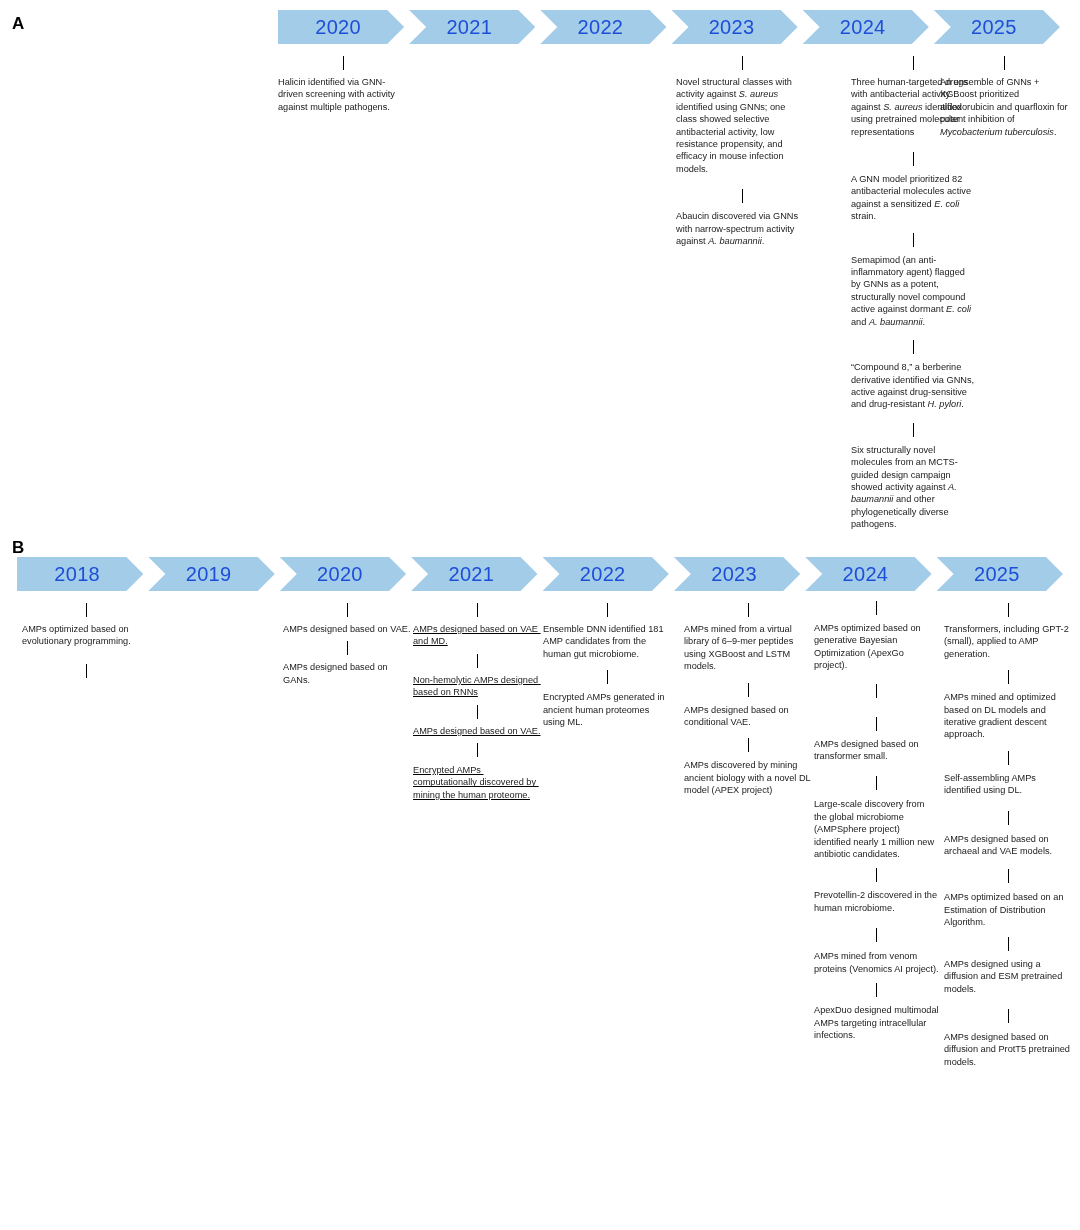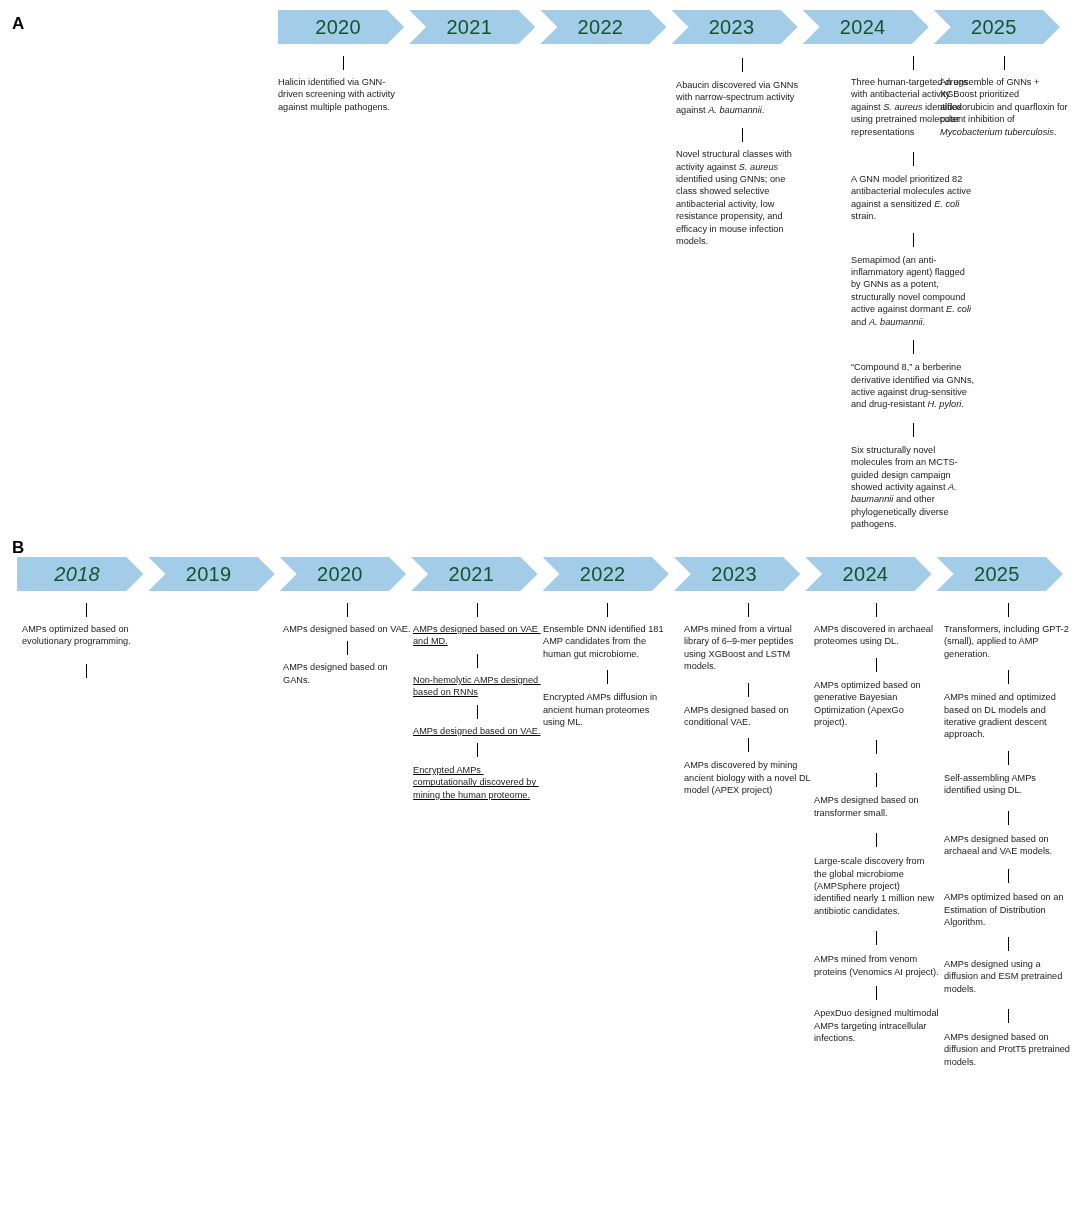--- a/index.html
+++ b/index.html
@@ -40,21 +40,21 @@
     -webkit-clip-path: polygon(0 0, calc(100% - 17px) 0, 100% 50%, calc(100% - 17px) 100%, 0 100%, 17px 50%);
     clip-path: polygon(0 0, calc(100% - 17px) 0, 100% 50%, calc(100% - 17px) 100%, 0 100%, 17px 50%);
   }
   .chev.first {
     -webkit-clip-path: polygon(0 0, calc(100% - 17px) 0, 100% 50%, calc(100% - 17px) 100%, 0 100%);
     clip-path: polygon(0 0, calc(100% - 17px) 0, 100% 50%, calc(100% - 17px) 100%, 0 100%);
   }
   .chev-year {
     font-size: 20px;
     font-weight: 400;
-    color: #14532d;
+    color: #1d4ed8;
     line-height: 1;
     letter-spacing: 0.3px;
     padding-right: 6px;
     text-align: center;
   }
   
   .col {
     position: absolute;
     top: 0;
   }
@@ -104,30 +104,30 @@
     <div class="col" style="left: 278px; top: 44px; width: 130px;">
       <div class="entry">
         <div class="spacer" style="height: 12px;"></div>
         <div class="tick" style="height: 14px;"></div>
         <div class="spacer" style="height: 6px;"></div>
         <div class="entry-text">Halicin identified via GNN-driven screening with activity against multiple pathogens.</div>
       </div>
     </div>
     <div class="col" style="left: 676px; top: 44px; width: 132px;">
       <div class="entry">
+        <div class="spacer" style="height: 12px;"></div>
+        <div class="tick" style="height: 14px;"></div>
+        <div class="spacer" style="height: 6px;"></div>
+        <div class="entry-text">Novel structural classes with activity against <em>S. aureus</em> identified using GNNs; one class showed selective antibacterial activity, low resistance propensity, and efficacy in mouse infection models.</div>
+      </div>
+      <div class="entry">
         <div class="spacer" style="height: 14px;"></div>
         <div class="tick" style="height: 14px;"></div>
         <div class="spacer" style="height: 7px;"></div>
         <div class="entry-text">Abaucin discovered via GNNs with narrow-spectrum activity against <em>A. baumannii</em>.</div>
-      </div>
-      <div class="entry">
-        <div class="spacer" style="height: 12px;"></div>
-        <div class="tick" style="height: 14px;"></div>
-        <div class="spacer" style="height: 6px;"></div>
-        <div class="entry-text">Novel structural classes with activity against <em>S. aureus</em> identified using GNNs; one class showed selective antibacterial activity, low resistance propensity, and efficacy in mouse infection models.</div>
       </div>
     </div>
     <div class="col" style="left: 810px; top: 44px; width: 125px; margin-left: 41px;">
       <div class="entry">
         <div class="spacer" style="height: 12px;"></div>
         <div class="tick" style="height: 14px;"></div>
         <div class="spacer" style="height: 6px;"></div>
         <div class="entry-text">Three human-targeted drugs with antibacterial activity against <em>S. aureus</em> identified using pretrained molecular representations</div>
       </div>
       <div class="entry">
@@ -158,21 +158,21 @@
     <div class="col" style="left: 940px; top: 44px; width: 128px;">
       <div class="entry">
         <div class="spacer" style="height: 12px;"></div>
         <div class="tick" style="height: 14px;"></div>
         <div class="spacer" style="height: 6px;"></div>
         <div class="entry-text">An ensemble of GNNs + XGBoost prioritized aldoxorubicin and quarfloxin for potent inhibition of <em>Mycobacterium tuberculosis</em>.</div>
       </div>
     </div>
     <div class="panel-label" style="left: 12px; top: 538px;">B</div>
     <div class="timeline-bar" style="left: 17px; top: 557px; width: 1046px;">
-      <div class="chev first" style="width: 126.375px; flex: 0 0 126.375px; background: rgb(163, 204, 232); font-style: italic;">
+      <div class="chev first" style="width: 126.375px; flex: 0 0 126.375px; background: rgb(163, 204, 232);">
         <span class="chev-year">2018</span>
       </div>
       <div class="chev" style="width: 126.375px; flex: 0 0 126.375px; background: rgb(163, 204, 232);">
         <span class="chev-year">2019</span>
       </div>
       <div class="chev" style="width: 126.375px; flex: 0 0 126.375px; background: rgb(163, 204, 232);">
         <span class="chev-year">2020</span>
       </div>
       <div class="chev" style="width: 126.375px; flex: 0 0 126.375px; background: rgb(163, 204, 232);">
         <span class="chev-year">2021</span>
@@ -247,21 +247,21 @@
       <div class="entry">
         <div class="spacer" style="height: 12px;"></div>
         <div class="tick" style="height: 14px;"></div>
         <div class="spacer" style="height: 6px;"></div>
         <div class="entry-text">Ensemble DNN identified 181 AMP candidates from the human gut microbiome.</div>
       </div>
       <div class="entry">
         <div class="spacer" style="height: 10px;"></div>
         <div class="tick" style="height: 14px;"></div>
         <div class="spacer" style="height: 7px;"></div>
-        <div class="entry-text">Encrypted AMPs diffusion in ancient human proteomes using ML.</div>
+        <div class="entry-text">Encrypted AMPs generated in ancient human proteomes using ML.</div>
       </div>
     </div>
     <div class="col" style="left: 684px; top: 591px; width: 128px;">
       <div class="entry">
         <div class="spacer" style="height: 12px;"></div>
         <div class="tick" style="height: 14px;"></div>
         <div class="spacer" style="height: 6px;"></div>
         <div class="entry-text">AMPs mined from a virtual library of 6–9-mer peptides using XGBoost and LSTM models.</div>
       </div>
       <div class="entry">
@@ -272,26 +272,20 @@
       </div>
       <div class="entry">
         <div class="spacer" style="height: 10px;"></div>
         <div class="tick" style="height: 14px;"></div>
         <div class="spacer" style="height: 7px;"></div>
         <div class="entry-text">AMPs discovered by mining ancient biology with a novel DL model (APEX project)</div>
       </div>
     </div>
     <div class="col" style="left: 814px; top: 591px; width: 125px;">
       <div class="entry">
-        <div class="spacer" style="height: 12px;"></div>
-        <div class="tick" style="height: 14px;"></div>
-        <div class="spacer" style="height: 6px;"></div>
-        <div class="entry-text">AMPs discovered in archaeal proteomes using DL.</div>
-      </div>
-      <div class="entry">
         <div class="spacer" style="height: 10px;"></div>
         <div class="tick" style="height: 14px;"></div>
         <div class="spacer" style="height: 7px;"></div>
         <div class="entry-text">AMPs optimized based on generative Bayesian Optimization (ApexGo project).</div>
       </div>
       <div class="entry">
         <div class="spacer" style="height: 12px;"></div>
         <div class="tick" style="height: 14px;"></div>
         <div class="spacer" style="height: 7px;"></div>
       </div>
@@ -299,20 +293,26 @@
         <div class="spacer" style="height: 12px;"></div>
         <div class="tick" style="height: 14px;"></div>
         <div class="spacer" style="height: 7px;"></div>
         <div class="entry-text">AMPs designed based on transformer small.</div>
       </div>
       <div class="entry">
         <div class="spacer" style="height: 14px;"></div>
         <div class="tick" style="height: 14px;"></div>
         <div class="spacer" style="height: 8px;"></div>
         <div class="entry-text">Large-scale discovery from the global microbiome (AMPSphere project) identified nearly 1 million new antibiotic candidates.</div>
+      </div>
+      <div class="entry">
+        <div class="spacer" style="height: 8px;"></div>
+        <div class="tick" style="height: 14px;"></div>
+        <div class="spacer" style="height: 7px;"></div>
+        <div class="entry-text">Prevotellin-2 discovered in the human microbiome.</div>
       </div>
       <div class="entry">
         <div class="spacer" style="height: 14px;"></div>
         <div class="tick" style="height: 14px;"></div>
         <div class="spacer" style="height: 8px;"></div>
         <div class="entry-text">AMPs mined from venom proteins (Venomics AI project).</div>
       </div>
       <div class="entry">
         <div class="spacer" style="height: 8px;"></div>
         <div class="tick" style="height: 14px;"></div>

